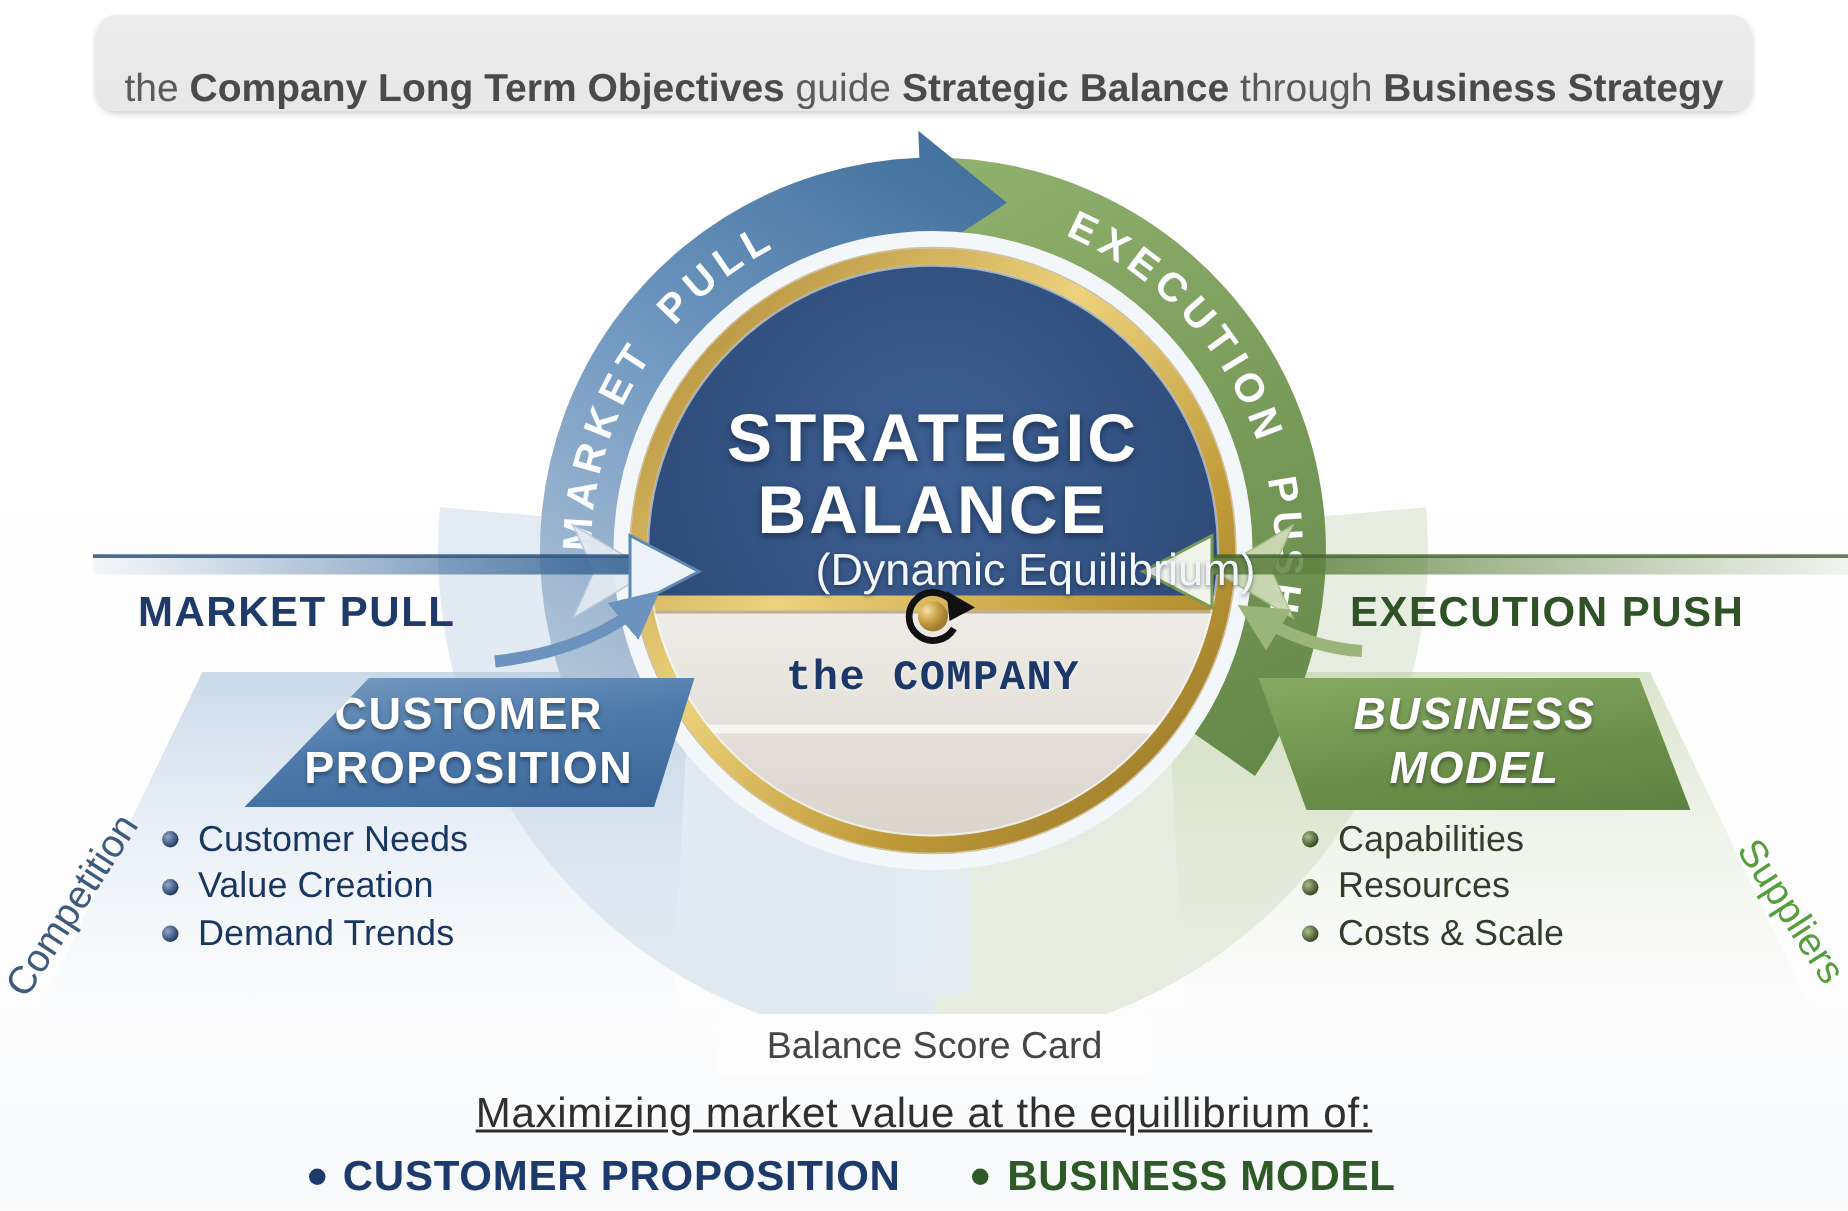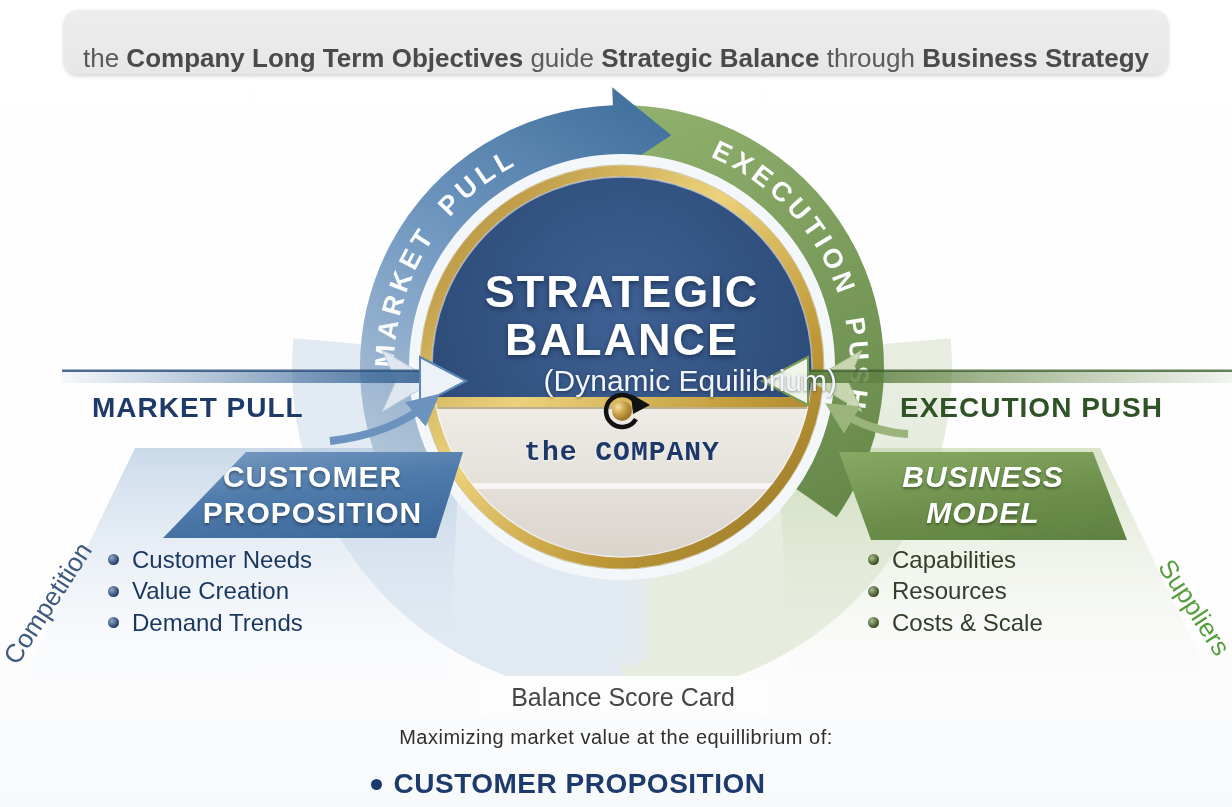--- a/index.html
+++ b/index.html
@@ -51,21 +51,21 @@
   ul.bullets.right { left:868px; top:544px; color:#333d29; }
   ul.bullets li::before { content:""; width:11px; height:11px; border-radius:50%; margin-right:13px; flex:none; }
   ul.bullets.left  li::before { background:radial-gradient(circle at 35% 35%, #8fa8c4, #1f3c66 72%); }
   ul.bullets.right li::before { background:radial-gradient(circle at 35% 35%, #a9bd8d, #36491f 72%); }
 
   
   .scoreCard { position:absolute; left:478px; top:676px; width:290px; height:42px;
                background:#fdfdfe; border-radius:8px; text-align:center; line-height:42px;
                font-size:25px; color:#454545; }
   .tagline { position:absolute; left:0; top:726px; width:1232px; text-align:center;
-             font-size:20px; color:#2f2f2f; letter-spacing:.5px; }
+             font-size:28px; color:#2f2f2f; letter-spacing:.5px;text-decoration:underline; }
   .equilRow { position:absolute; left:0; top:768px; width:1136px; display:flex;
               justify-content:center; gap:48px; font-size:28px; font-weight:700; letter-spacing:.5px; }
   .equilRow .item { display:flex; align-items:center; }
   .equilRow .item::before { content:""; width:11px; height:11px; border-radius:50%; margin-right:12px; }
   .equilRow .cp { color:#1d3a6d; } .equilRow .cp::before { background:#1d3a6d; }
   .equilRow .bm { color:#2e5a27; } .equilRow .bm::before { background:#2e5a27; }
 
   
   .sideLabel { position:absolute; width:140px; text-align:center; font-size:26px; }
   .sideLabel.comp { left:-22px; top:588px; color:#3e5a7c; transform:rotate(-57deg); }
@@ -213,18 +213,19 @@
   <ul class="bullets right">
     <li>Capabilities</li>
     <li>Resources</li>
     <li>Costs &amp; Scale</li>
   </ul>
 
   <div class="scoreCard">Balance Score Card</div>
   <div class="tagline">Maximizing market value at the equillibrium of:</div>
   <div class="equilRow">
     <div class="item cp">CUSTOMER PROPOSITION</div>
+    <div class="item bm">BUSINESS MODEL</div>
   </div>
 
   <div class="sideLabel comp">Competition</div>
   <div class="sideLabel supp">Suppliers</div>
 
 </div>
 
 </body></html>

